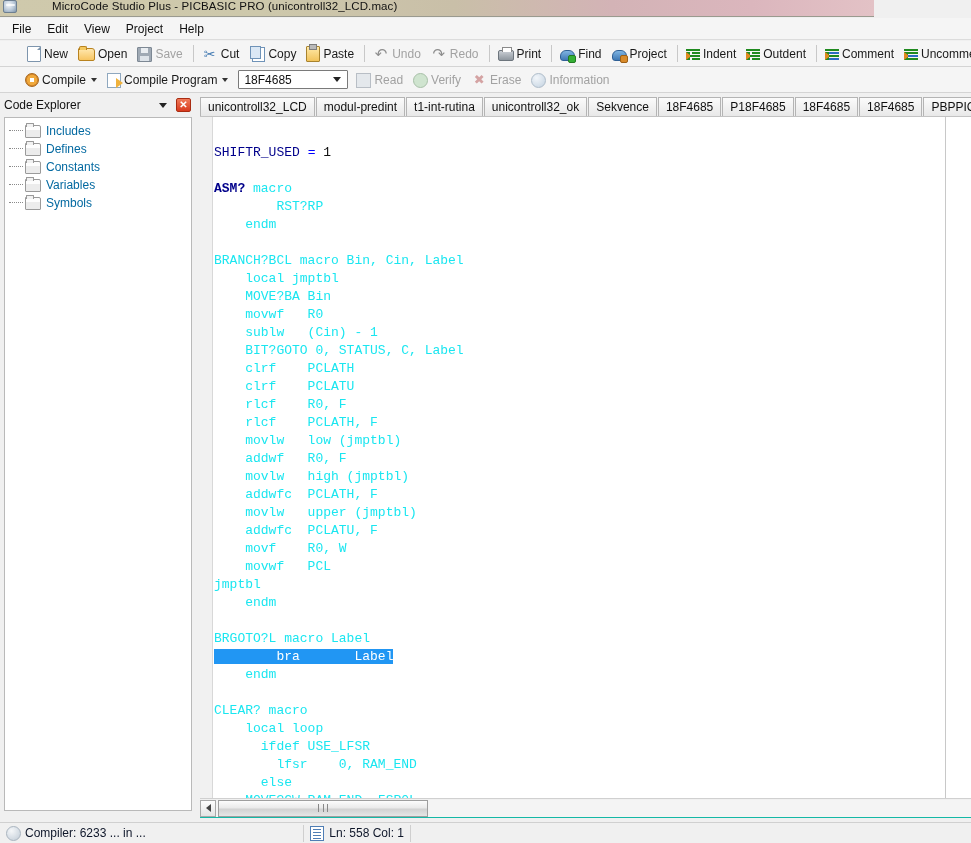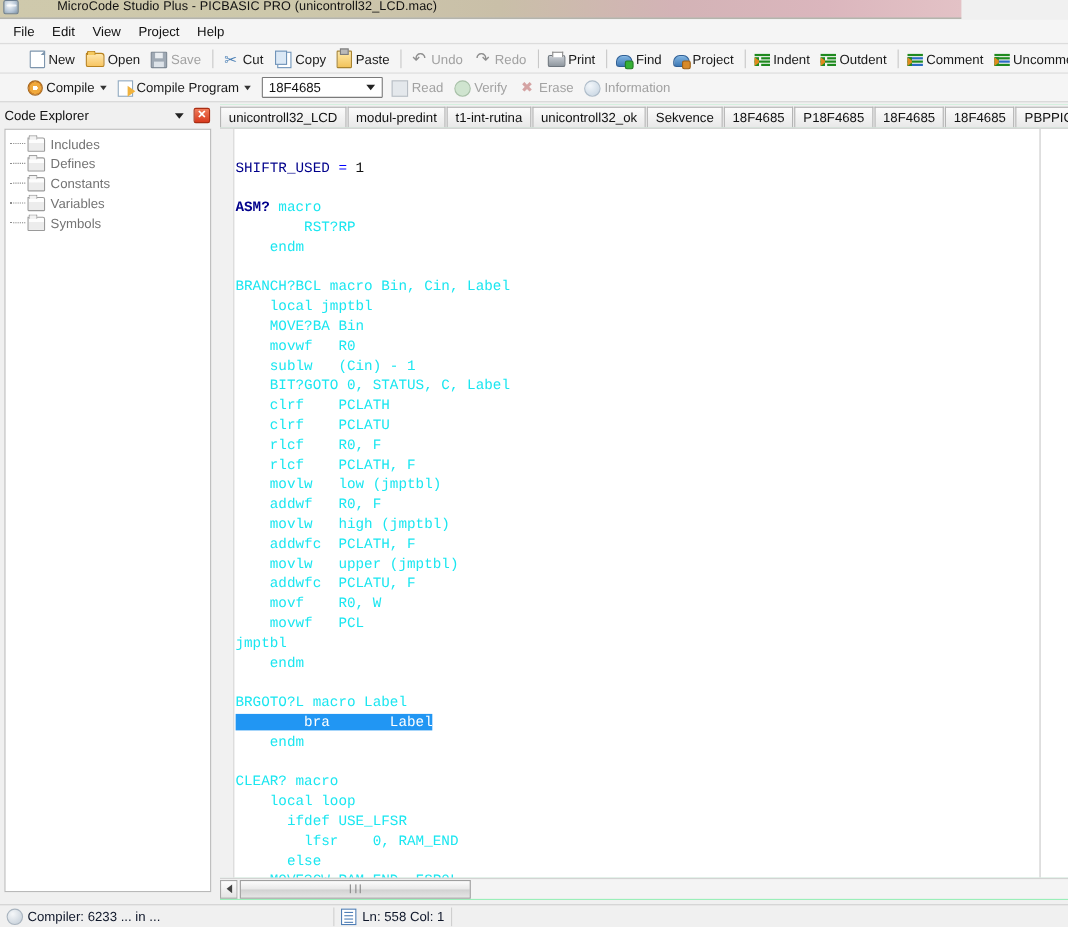--- a/index.html
+++ b/index.html
@@ -298,21 +298,21 @@
     border: 1px solid #b9b9b9;
     box-sizing: border-box;
     padding-top: 4px;
     overflow: hidden;
   }
   .tree-node {
     display: flex; align-items: center;
     height: 18px;
     padding-left: 4px;
     font-size: 12px;
-    color: #737373;
+    color: #0369a1;
   }
   .tree-dash {
     width: 14px; height: 1px;
     border-top: 1px dotted #8a8a8a;
     margin-right: 2px;
     flex: 0 0 auto;
   }
   .tree-folder {
     width: 14px; height: 11px;
     background: linear-gradient(to bottom, #fdfdfd 0 35%, #ececec 36% 100%);
@@ -335,21 +335,21 @@
   .splitter {
     position: absolute; left: 196px; top: 95px;
     width: 4px; height: 723px;
     background: #f0f0f0;
   }
 
   
   .editor-panel {
     position: absolute; left: 200px; top: 95px;
     width: 771px; height: 723px;
-    background: #86efac;
+    background: #14b8a6;
     box-sizing: border-box;
   }
   .tabbar {
     position: absolute; left: 0; top: 0;
     width: 771px; height: 21px;
     background: #f0f0f0;
     display: flex; align-items: flex-end;
     overflow: hidden;
     white-space: nowrap;
   }

